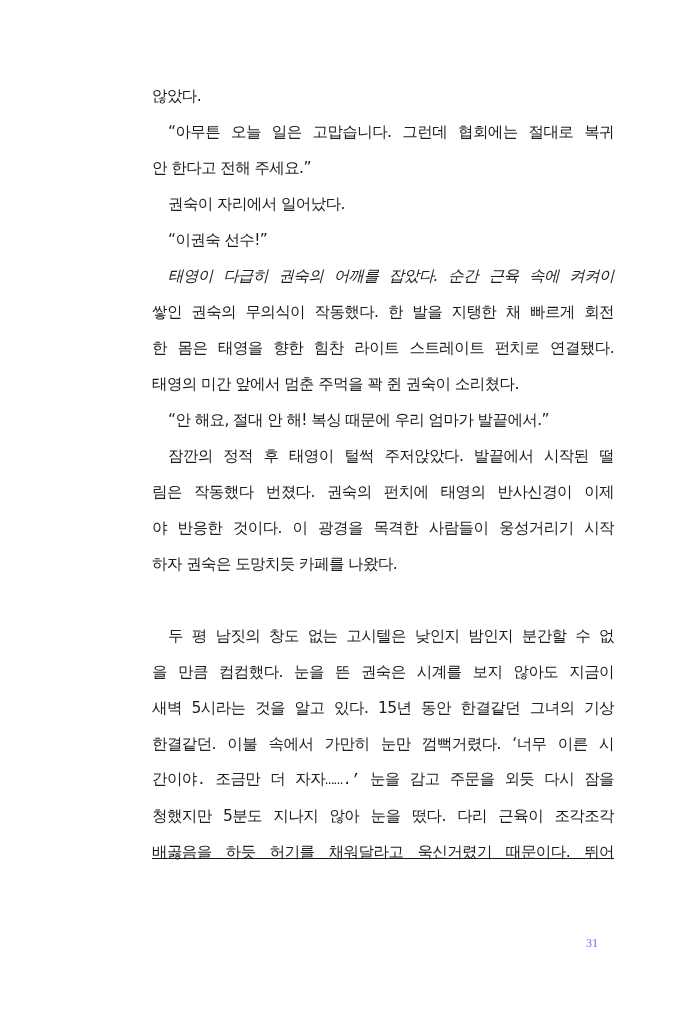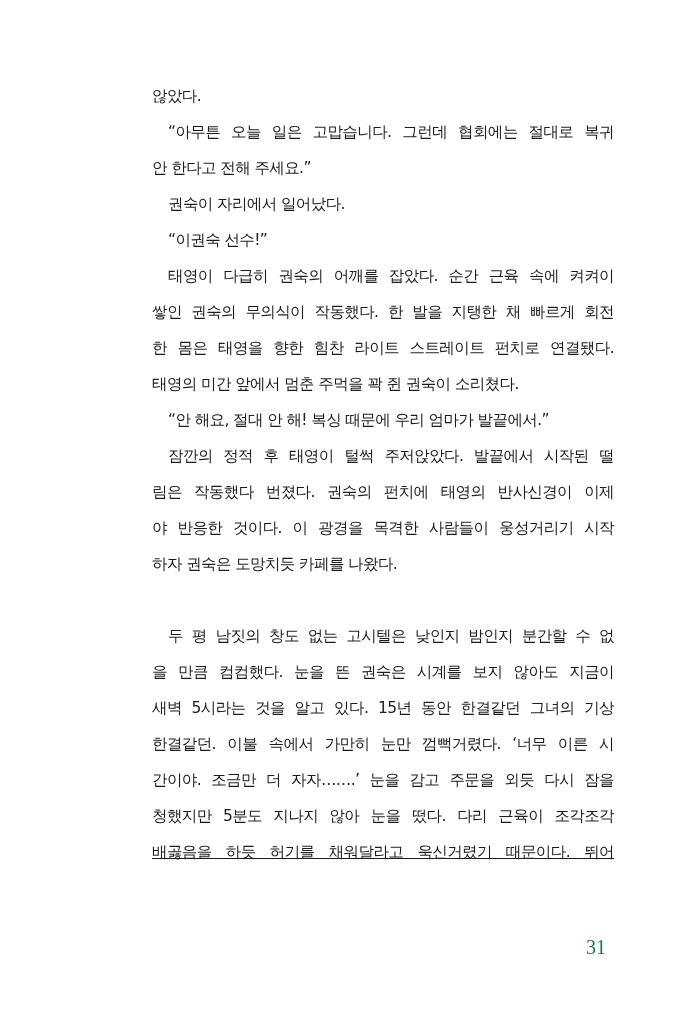--- a/index.html
+++ b/index.html
@@ -44,49 +44,49 @@
     }
     .line.indent {
       padding-left: 16px;
       width: 446px;
     }
     .page-number {
       position: absolute;
       left: 586px;
       top: 928px;
       font-family: "Liberation Serif", serif;
-      font-size: 20px;
-      color: #15803d;
+      font-size: 12px;
+      color: #8b5cf6;
     }
   </style>
 </head>
 <body>
 
 <div class="page">
   <div class="text-block" style="top:0;">
     <div class="line" style="top:76px;">않았다.</div>
     <div class="line indent justify" style="top:112px;">“아무튼 오늘 일은 고맙습니다. 그런데 협회에는 절대로 복귀</div>
     <div class="line" style="top:148px;">안 한다고 전해 주세요.”</div>
     <div class="line indent" style="top:184px;">권숙이 자리에서 일어났다.</div>
     <div class="line indent" style="top:220px;">“이권숙 선수!”</div>
-    <div class="line indent justify" style="top:256px;">태영이 다급히 권숙의 어깨를 잡았다. 순간 근육 속에 켜켜이</div>
+    <div class="line indent justify" style="top:256px;font-style:italic;">태영이 다급히 권숙의 어깨를 잡았다. 순간 근육 속에 켜켜이</div>
     <div class="line justify" style="top:292px;">쌓인 권숙의 무의식이 작동했다. 한 발을 지탱한 채 빠르게 회전</div>
     <div class="line justify" style="top:328px;">한 몸은 태영을 향한 힘찬 라이트 스트레이트 펀치로 연결됐다.</div>
     <div class="line" style="top:364px;">태영의 미간 앞에서 멈춘 주먹을 꽉 쥔 권숙이 소리쳤다.</div>
     <div class="line indent" style="top:400px;">“안 해요, 절대 안 해! 복싱 때문에 우리 엄마가 발끝에서.”</div>
     <div class="line indent justify" style="top:436px;">잠깐의 정적 후 태영이 털썩 주저앉았다. 발끝에서 시작된 떨</div>
     <div class="line justify" style="top:472px;">림은 작동했다 번졌다. 권숙의 펀치에 태영의 반사신경이 이제</div>
     <div class="line justify" style="top:508px;">야 반응한 것이다. 이 광경을 목격한 사람들이 웅성거리기 시작</div>
     <div class="line" style="top:544px;">하자 권숙은 도망치듯 카페를 나왔다.</div>
   </div>
 
   <div class="text-block" style="top:0;">
     <div class="line indent justify" style="top:616px;">두 평 남짓의 창도 없는 고시텔은 낮인지 밤인지 분간할 수 없</div>
     <div class="line justify" style="top:652px;">을 만큼 컴컴했다. 눈을 뜬 권숙은 시계를 보지 않아도 지금이</div>
     <div class="line justify" style="top:688px;">새벽 5시라는 것을 알고 있다. 15년 동안 한결같던 그녀의 기상</div>
     <div class="line justify" style="top:724px;">한결같던. 이불 속에서 가만히 눈만 껌뻑거렸다. ‘너무 이른 시</div>
-    <div class="line justify" style="top:760px;">간이야. 조금만 더 자자…….’ 눈을 감고 주문을 외듯 다시 잠을</div>
+    <div class="line justify" style="top:760px;font-family:Liberation Mono, monospace;">간이야. 조금만 더 자자…….’ 눈을 감고 주문을 외듯 다시 잠을</div>
     <div class="line justify" style="top:796px;">청했지만 5분도 지나지 않아 눈을 떴다. 다리 근육이 조각조각</div>
     <div class="line justify" style="top:832px;text-decoration:underline;">배곯음을 하듯 허기를 채워달라고 욱신거렸기 때문이다. 뛰어</div>
   </div>
 
   <div class="page-number">31</div>
 </div>
 
 </body></html>

